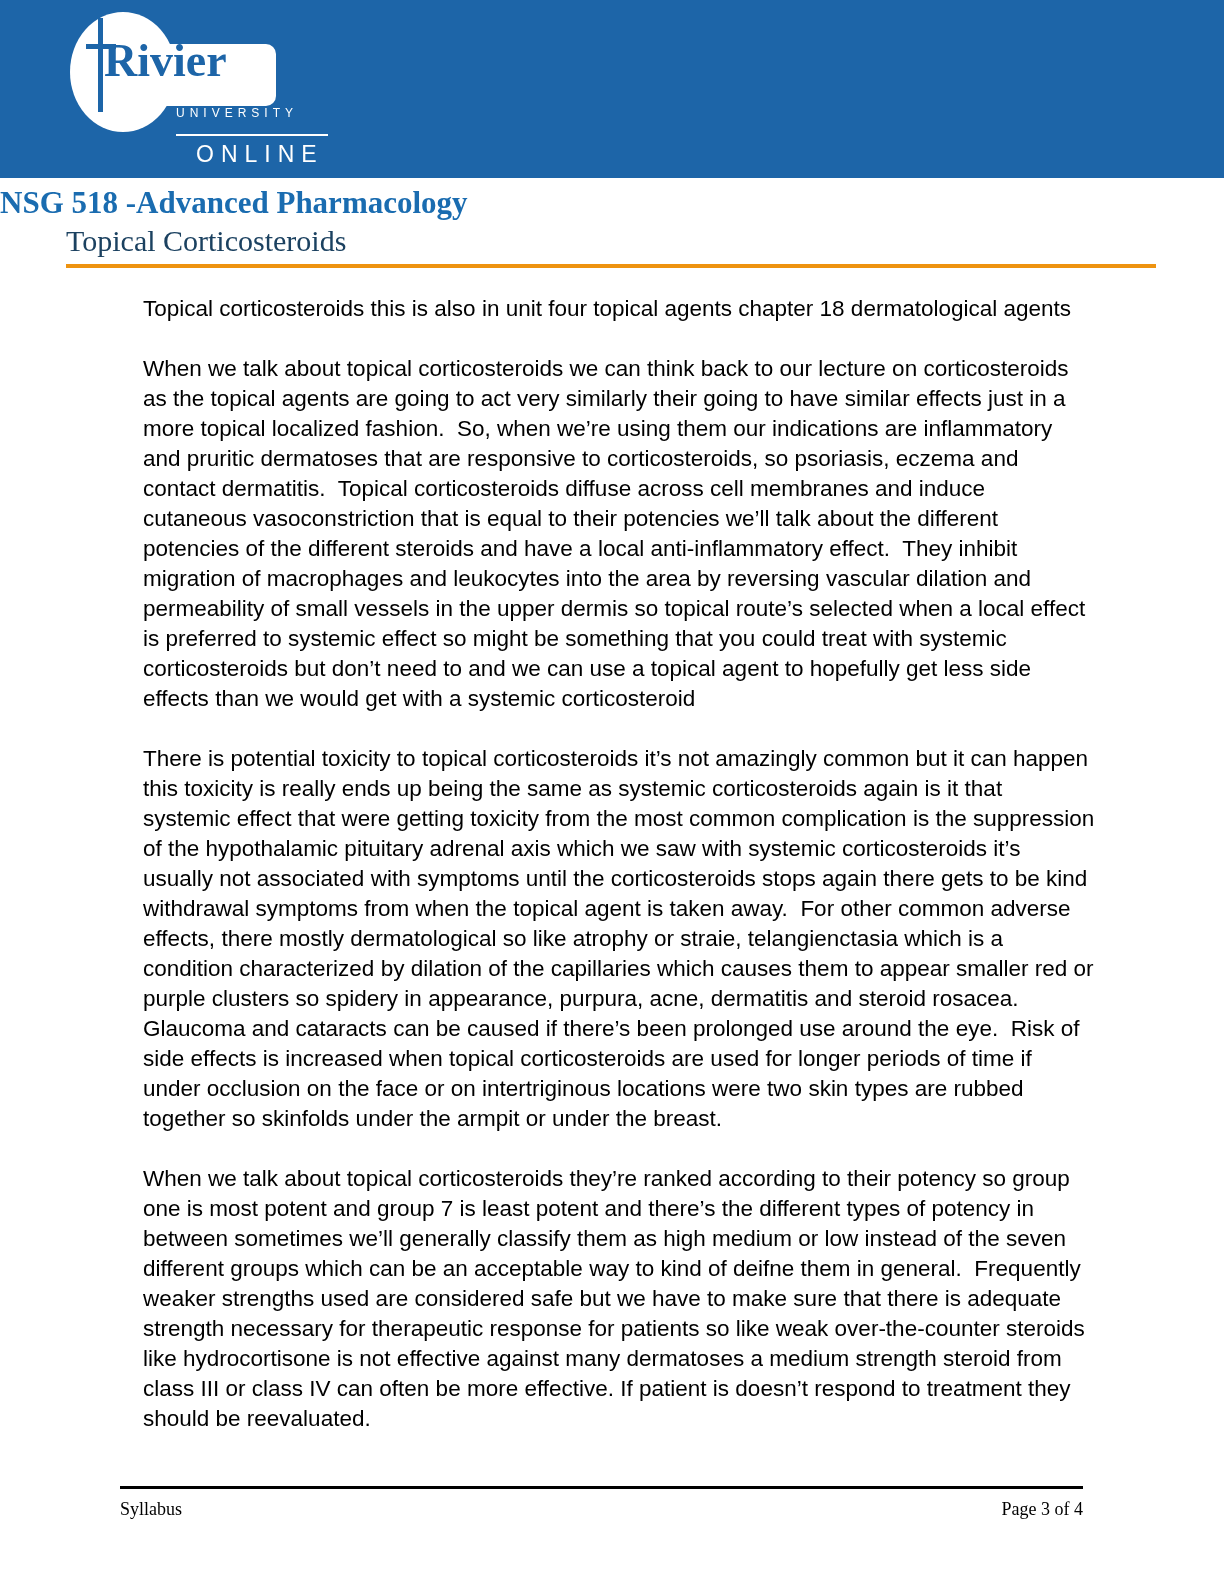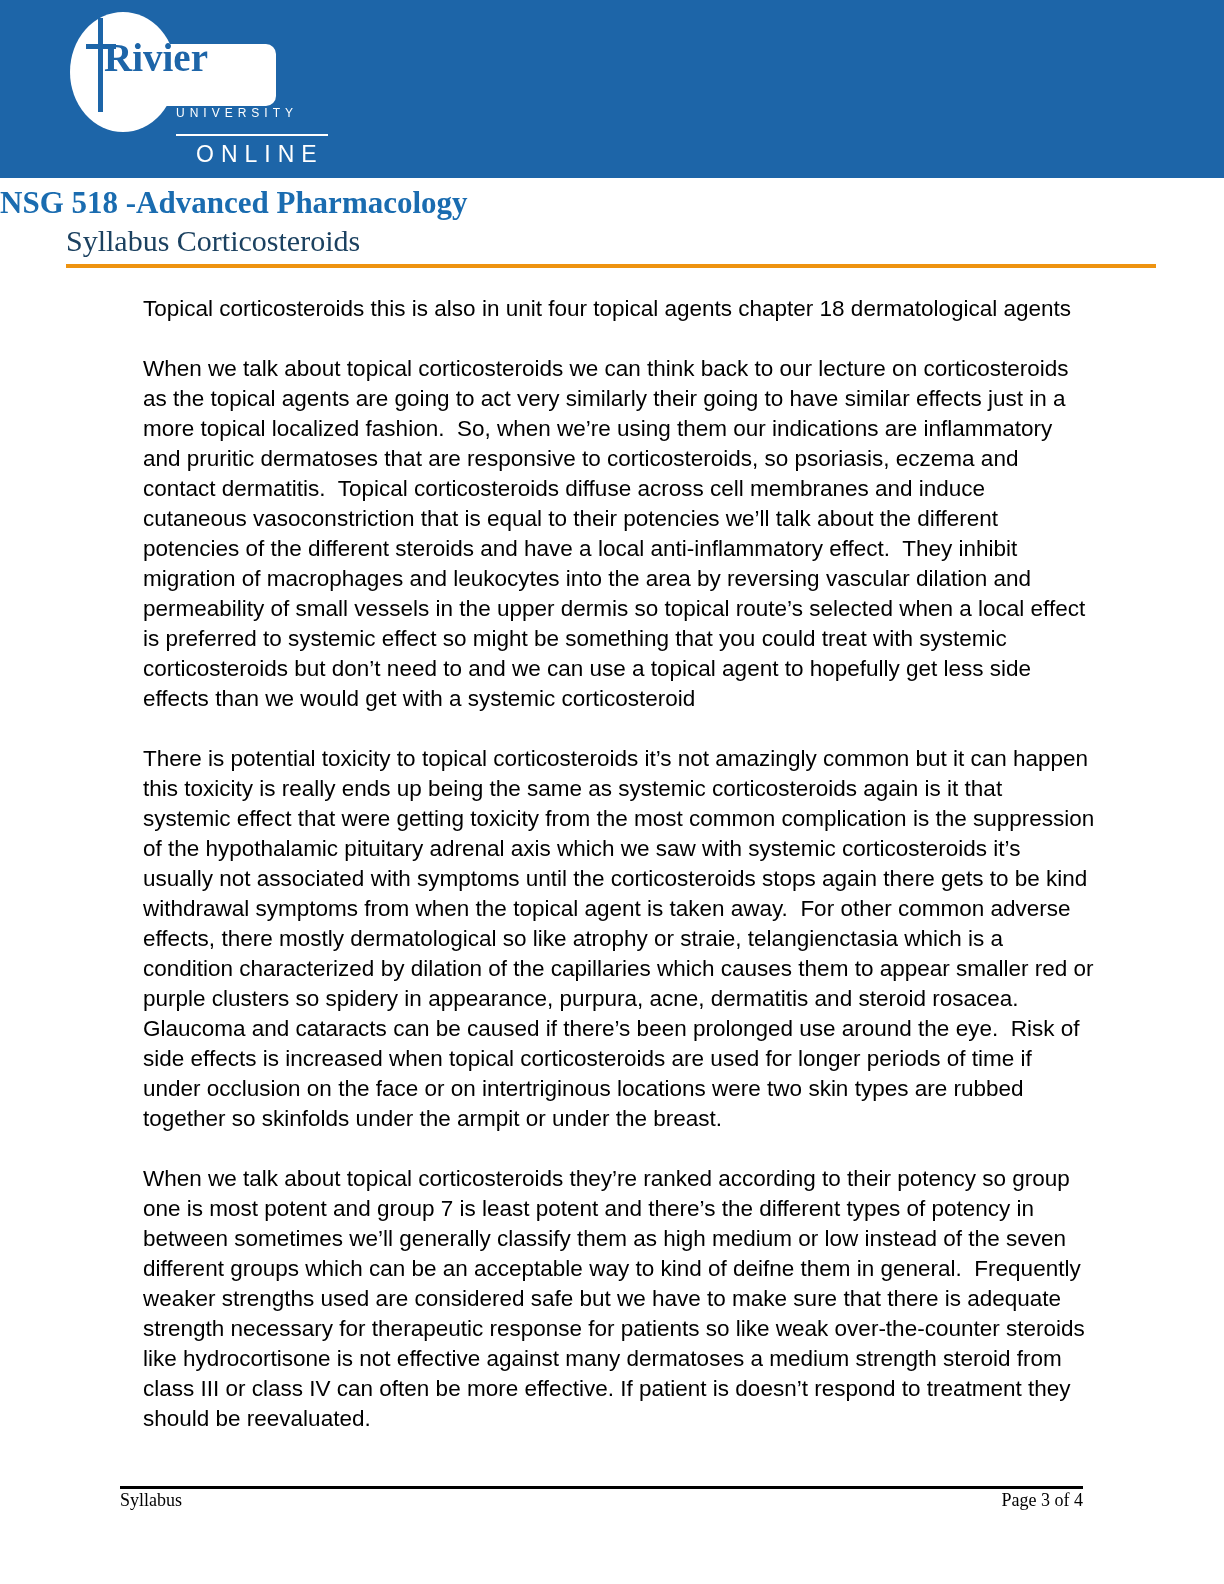--- a/index.html
+++ b/index.html
@@ -35,21 +35,21 @@
     position: absolute;
     left: 28px; top: 36px;
     width: 178px; height: 62px;
     background: #ffffff;
     border-radius: 10px;
   }
   .brand {
     position: absolute;
     left: 34px; top: 30px;
     font-family: "Liberation Serif", serif;
-    font-size: 39px;
+    font-size: 46px;
     font-weight: 600;
     line-height: 1;
   }
   .cross { position: absolute; left: 16px; top: 10px; width: 30px; height: 100px; }
   .cross .v { position: absolute; left: 12px; top: 0; width: 5px; height: 94px; background: currentColor; }
   .cross .h { position: absolute; left: 0; top: 26px; width: 30px; height: 5px; background: currentColor; }
   .university {
     position: absolute;
     left: 106px; top: 98px;
     color: #ffffff;
@@ -108,21 +108,21 @@
     margin-bottom: 30px;
   }
 
   
   .footer {
     position: absolute;
     top: 1486px;
     left: 120px;
     width: 963px;
     border-top: 3px solid #000000;
-    padding-top: 1px;
+    padding-top: 10px;
     display: flex;
     justify-content: space-between;
     font-family: "Liberation Serif", serif;
     font-size: 18px;
     color: #000000;
   }
 </style>
 </head>
 <body>
 
@@ -137,21 +137,21 @@
     </div>
     <span class="university">UNIVERSITY</span>
     <div class="logo-rule"></div>
     <span class="online">ONLINE</span>
   </div>
 </header>
 
 <main>
   <h1 class="course-title" style="color: rgb(26, 108, 176);">NSG 518 -Advanced Pharmacology</h1>
 
-  <h2 class="section-heading" style="color: rgb(27, 65, 96);">Syllabus Corticosteroids</h2>
+  <h2 class="section-heading" style="color: rgb(27, 65, 96);">Topical Corticosteroids</h2>
 
   <hr class="heading-rule" style="background-color: rgb(238, 147, 16);">
 
   <section class="content">
     <p>Topical corticosteroids this is also in unit four topical agents chapter 18 dermatological agents</p>
     <p>When we talk about topical corticosteroids we can think back to our lecture on corticosteroids as the topical agents are going to act very similarly their going to have similar effects just in a more topical localized fashion.  So, when we’re using them our indications are inflammatory and pruritic dermatoses that are responsive to corticosteroids, so psoriasis, eczema and contact dermatitis.  Topical corticosteroids diffuse across cell membranes and induce cutaneous vasoconstriction that is equal to their potencies we’ll talk about the different potencies of the different steroids and have a local anti-inflammatory effect.  They inhibit migration of macrophages and leukocytes into the area by reversing vascular dilation and permeability of small vessels in the upper dermis so topical route’s selected when a local effect is preferred to systemic effect so might be something that you could treat with systemic corticosteroids but don’t need to and we can use a topical agent to hopefully get less side effects than we would get with a systemic corticosteroid</p>
     <p>There is potential toxicity to topical corticosteroids it’s not amazingly common but it can happen this toxicity is really ends up being the same as systemic corticosteroids again is it that systemic effect that were getting toxicity from the most common complication is the suppression of the hypothalamic pituitary adrenal axis which we saw with systemic corticosteroids it’s usually not associated with symptoms until the corticosteroids stops again there gets to be kind withdrawal symptoms from when the topical agent is taken away.  For other common adverse effects, there mostly dermatological so like atrophy or straie, telangienctasia which is a condition characterized by dilation of the capillaries which causes them to appear smaller red or purple clusters so spidery in appearance, purpura, acne, dermatitis and steroid rosacea.  Glaucoma and cataracts can be caused if there’s been prolonged use around the eye.  Risk of side effects is increased when topical corticosteroids are used for longer periods of time if under occlusion on the face or on intertriginous locations were two skin types are rubbed together so skinfolds under the armpit or under the breast.</p>
     <p>When we talk about topical corticosteroids they’re ranked according to their potency so group one is most potent and group 7 is least potent and there’s the different types of potency in between sometimes we’ll generally classify them as high medium or low instead of the seven different groups which can be an acceptable way to kind of deifne them in general.  Frequently weaker strengths used are considered safe but we have to make sure that there is adequate strength necessary for therapeutic response for patients so like weak over-the-counter steroids like hydrocortisone is not effective against many dermatoses a medium strength steroid from class III or class IV can often be more effective. If patient is doesn’t respond to treatment they should be reevaluated.</p>
   </section>
 </main>

